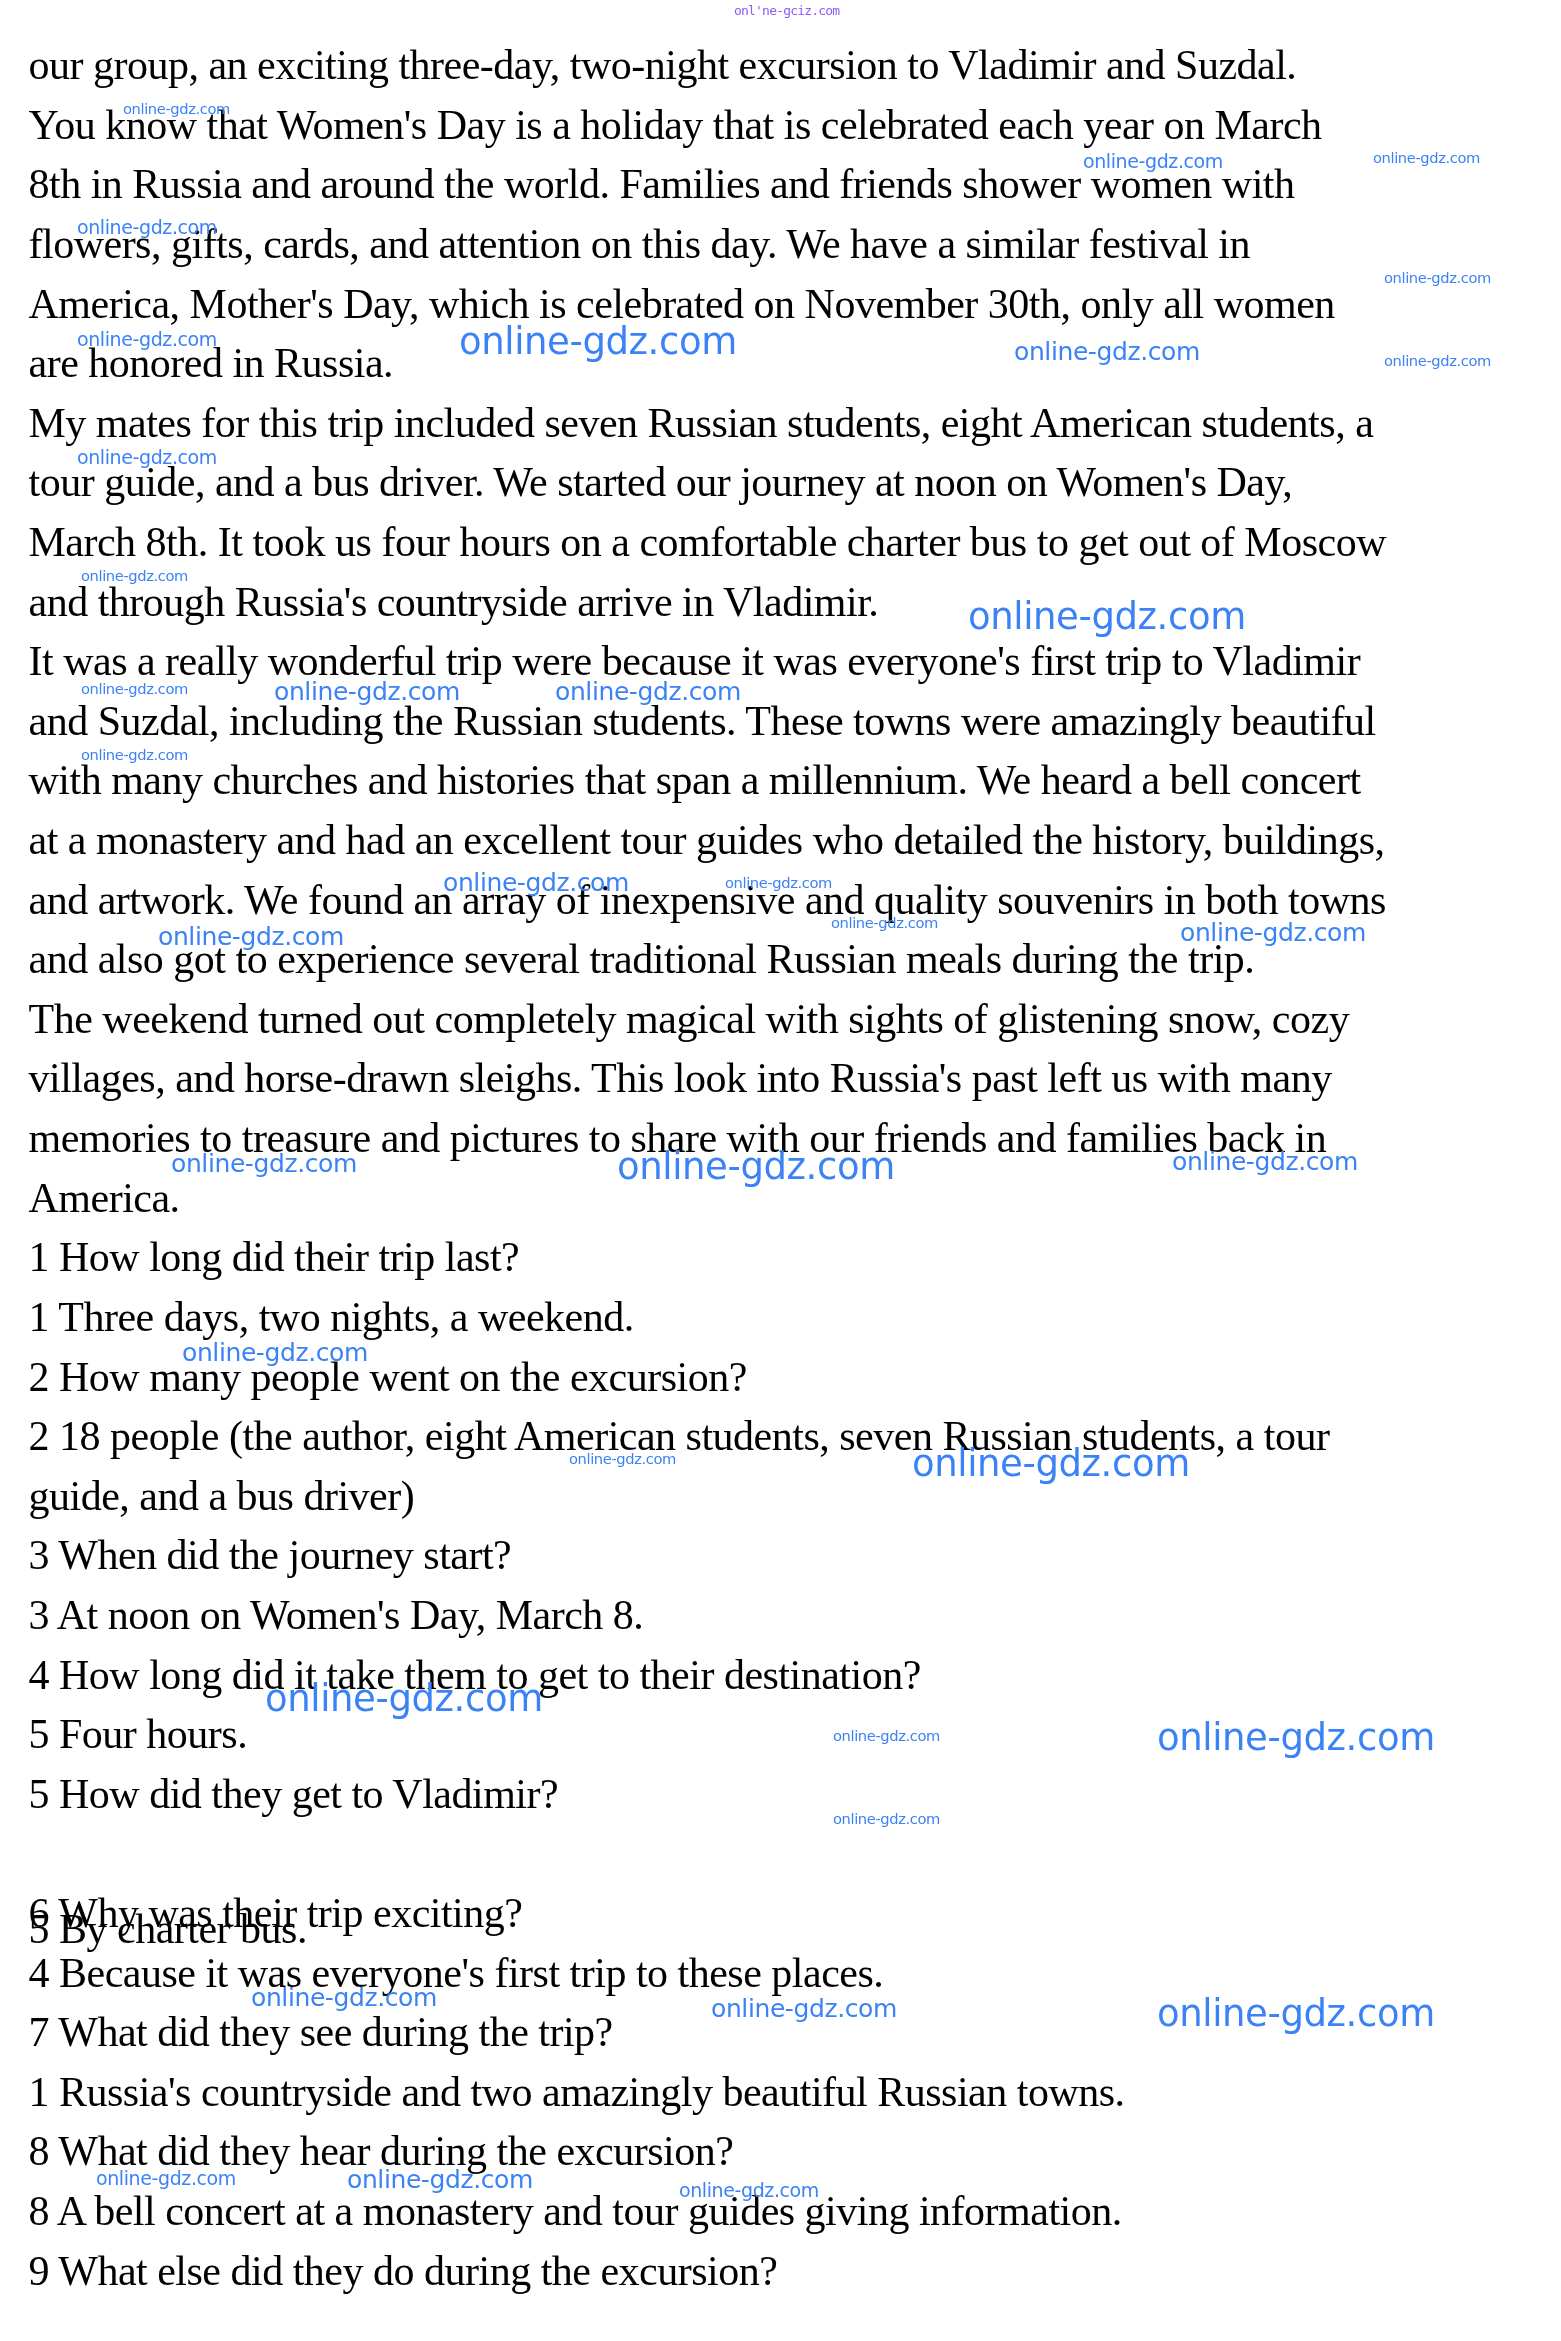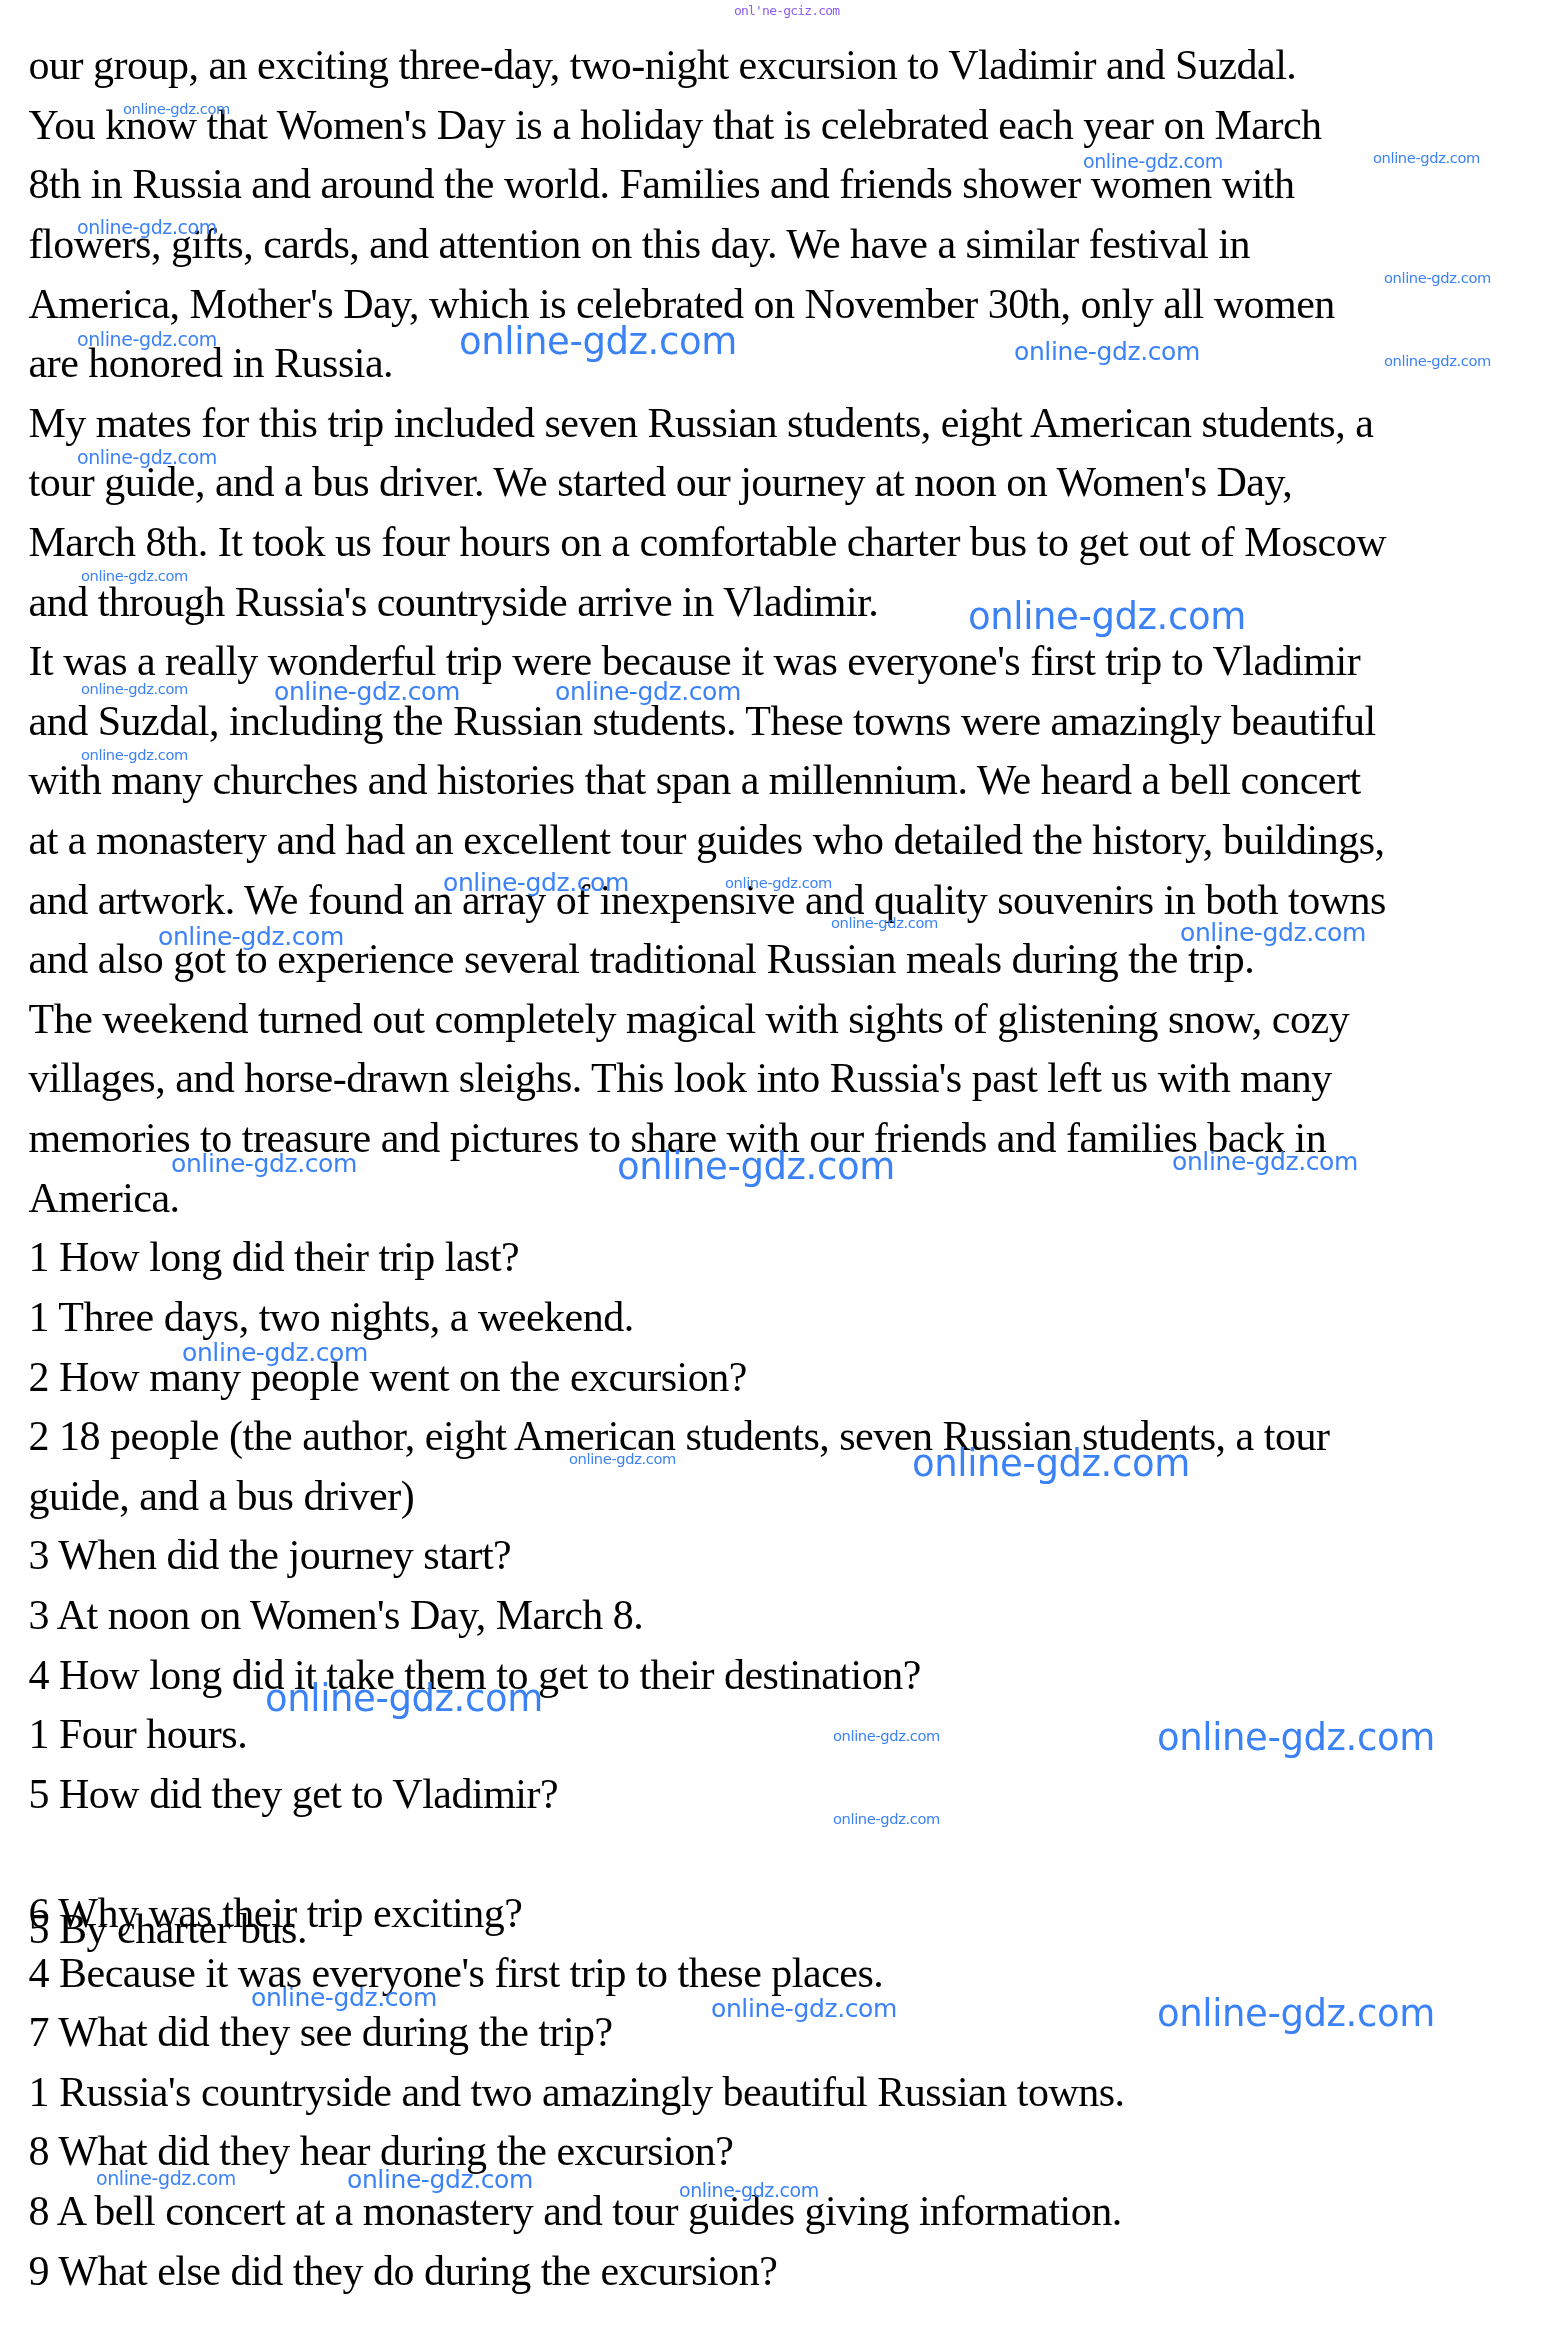--- a/index.html
+++ b/index.html
@@ -67,21 +67,21 @@
     <div class="line" style="top: 1113px;">memories to treasure and pictures to share with our friends and families back in</div>
     <div class="line" style="top: 1173px;">America.</div>
     <div class="line" style="top: 1232px;">1 How long did their trip last?</div>
     <div class="line" style="top: 1292px;">1 Three days, two nights, a weekend.</div>
     <div class="line" style="top: 1352px;">2 How many people went on the excursion?</div>
     <div class="line" style="top: 1411px;">2 18 people (the author, eight American students, seven Russian students, a tour</div>
     <div class="line" style="top: 1471px;">guide, and a bus driver)</div>
     <div class="line" style="top: 1530px;">3 When did the journey start?</div>
     <div class="line" style="top: 1590px;">3 At noon on Women's Day, March 8.</div>
     <div class="line" style="top: 1650px;">4 How long did it take them to get to their destination?</div>
-    <div class="line" style="top: 1709px;">1 Four hours.</div>
+    <div class="line" style="top: 1709px;">5 Four hours.</div>
     <div class="line" style="top: 1769px;">5 How did they get to Vladimir?</div>
     <div class="line" style="top: 1904px;">5 By charter bus.</div>
     <div class="line" style="top: 1888px;">6 Why was their trip exciting?</div>
     <div class="line" style="top: 1948px;">4 Because it was everyone's first trip to these places.</div>
     <div class="line" style="top: 2007px;">7 What did they see during the trip?</div>
     <div class="line" style="top: 2067px;">1 Russia's countryside and two amazingly beautiful Russian towns.</div>
     <div class="line" style="top: 2126px;">8 What did they hear during the excursion?</div>
     <div class="line" style="top: 2186px;">8 A bell concert at a monastery and tour guides giving information.</div>
     <div class="line" style="top: 2246px;">9 What else did they do during the excursion?</div>
   </div>

